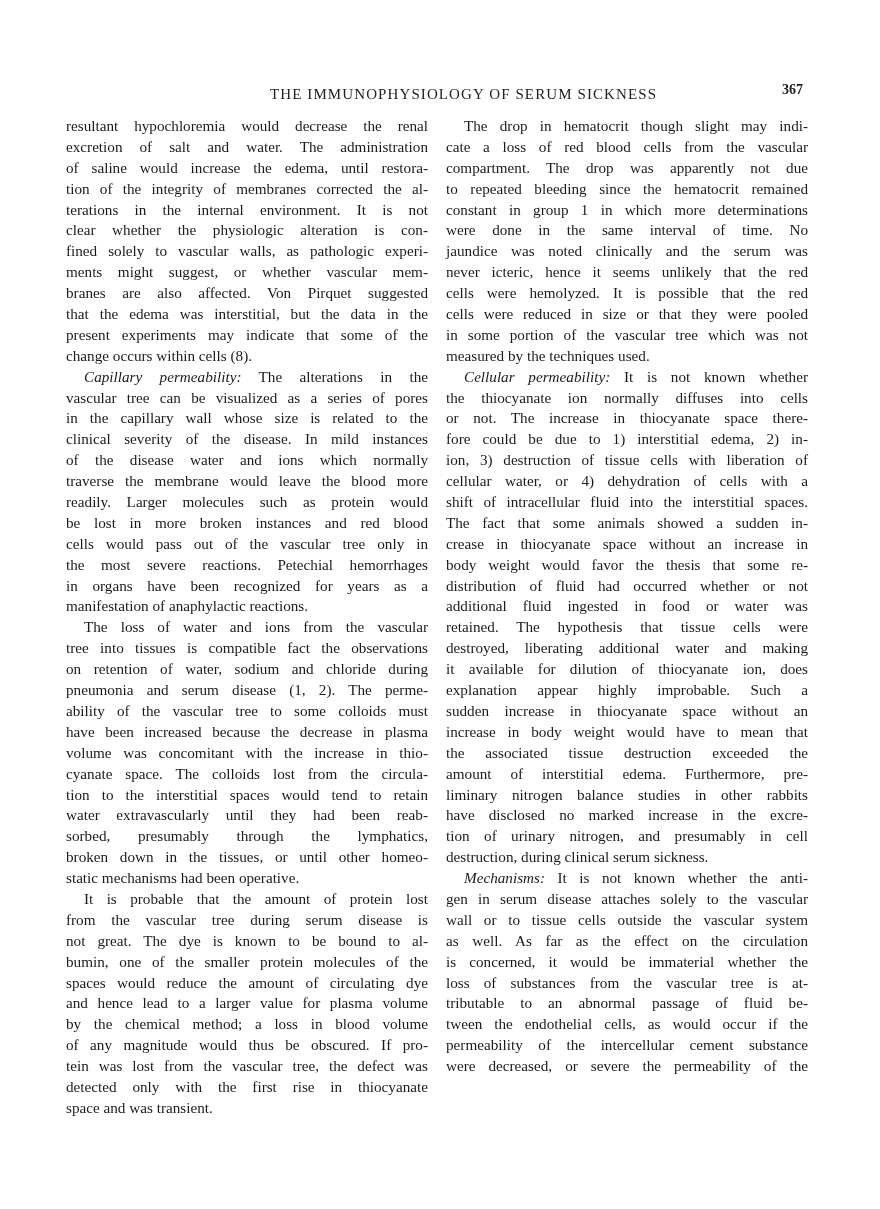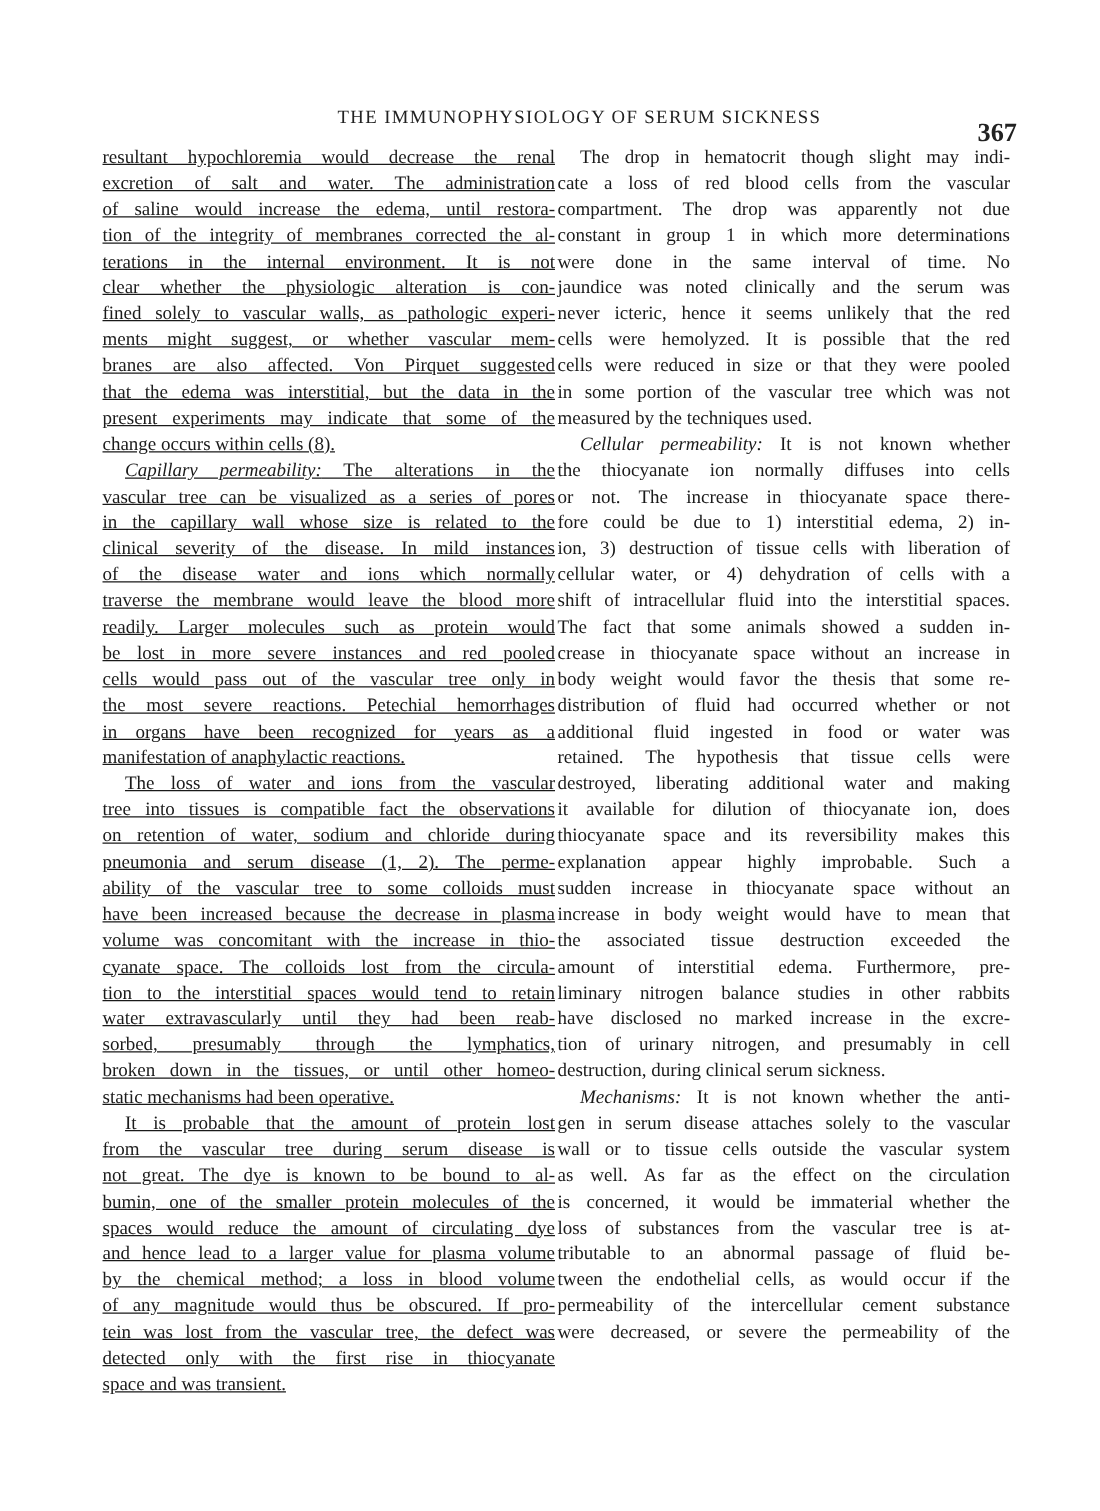--- a/index.html
+++ b/index.html
@@ -1,22 +1,22 @@
 <!DOCTYPE html>
 <html><head>
 <meta charset="utf-8">
 <style>
   html, body { margin: 0; padding: 0; background: #ffffff; }
   body { width: 880px; height: 1209px; position: relative; overflow: hidden; }
   .page { position: absolute; left: 0; top: 0; width: 880px; height: 1209px; background: #fff; color: #1a1a1a; font-family: "Liberation Serif", "DejaVu Serif", serif; }
   .running-head { position: absolute; top: 86px; left: 0; width: 880px; height: 20px; }
   .running-title { position: absolute; left: 270px; top: 0; font-size: 15px; letter-spacing: 1.1px; font-weight: normal; color: #222; }
-  .page-number { position: absolute; left: 782px; top: -4px; font-size: 21px; font-weight: bold; color: #222; margin-top: 12px; }
+  .page-number { position: absolute; left: 782px; top: -4px; font-size: 14px; font-weight: bold; color: #222; }
   .column { position: absolute; top: 116px; width: 362px; }
-  .col-left { left: 82px; text-decoration: underline; }
+  .col-left { left: 66px; }
   .col-right { left: 446px; }
   .line { display: block; height: 20.9px; line-height: 20.9px; font-size: 15.2px; text-align: justify; text-align-last: justify; white-space: nowrap; overflow: visible; }
   .line.last { text-align-last: left; }
   .line.indent { padding-left: 18px; }
   .line .ital { font-style: italic; }
 </style>
 </head>
 <body>
 
 <div class="page">
@@ -38,21 +38,21 @@
       <div class="line"><span>that the edema was interstitial, but the data in the</span></div>
       <div class="line"><span>present experiments may indicate that some of the</span></div>
       <div class="line last"><span>change occurs within cells (8).</span></div>
       <div class="line indent"><span class="ital">Capillary permeability:</span><span> The alterations in the</span></div>
       <div class="line"><span>vascular tree can be visualized as a series of pores</span></div>
       <div class="line"><span>in the capillary wall whose size is related to the</span></div>
       <div class="line"><span>clinical severity of the disease.  In mild instances</span></div>
       <div class="line"><span>of the disease water and ions which normally</span></div>
       <div class="line"><span>traverse the membrane would leave the blood more</span></div>
       <div class="line"><span>readily.  Larger molecules such as protein would</span></div>
-      <div class="line"><span>be lost in more severe instances and red pooled</span></div>
+      <div class="line"><span>be lost in more broken instances and red blood</span></div>
       <div class="line"><span>cells would pass out of the vascular tree only in</span></div>
       <div class="line"><span>the most severe reactions.  Petechial hemorrhages</span></div>
       <div class="line"><span>in organs have been recognized for years as a</span></div>
       <div class="line last"><span>manifestation of anaphylactic reactions.</span></div>
       <div class="line indent"><span>The loss of water and ions from the vascular</span></div>
       <div class="line"><span>tree into tissues is compatible fact the observations</span></div>
       <div class="line"><span>on retention of water, sodium and chloride during</span></div>
       <div class="line"><span>pneumonia and serum disease (1, 2).  The perme-</span></div>
       <div class="line"><span>ability of the vascular tree to some colloids must</span></div>
       <div class="line"><span>have been increased because the decrease in plasma</span></div>
@@ -72,20 +72,21 @@
       <div class="line"><span>by the chemical method; a loss in blood volume</span></div>
       <div class="line"><span>of any magnitude would thus be obscured.  If pro-</span></div>
       <div class="line"><span>tein was lost from the vascular tree, the defect was</span></div>
       <div class="line"><span>detected only with the first rise in thiocyanate</span></div>
       <div class="line last"><span>space and was transient.</span></div>
     </div>
   <div class="column col-right" id="col-right">
       <div class="line indent"><span>The drop in hematocrit though slight may indi-</span></div>
       <div class="line"><span>cate a loss of red blood cells from the vascular</span></div>
       <div class="line"><span>compartment.  The drop was apparently not due</span></div>
+      <div class="line"><span>to repeated bleeding since the hematocrit remained</span></div>
       <div class="line"><span>constant in group 1 in which more determinations</span></div>
       <div class="line"><span>were done in the same interval of time.  No</span></div>
       <div class="line"><span>jaundice was noted clinically and the serum was</span></div>
       <div class="line"><span>never icteric, hence it seems unlikely that the red</span></div>
       <div class="line"><span>cells were hemolyzed.  It is possible that the red</span></div>
       <div class="line"><span>cells were reduced in size or that they were pooled</span></div>
       <div class="line"><span>in some portion of the vascular tree which was not</span></div>
       <div class="line last"><span>measured by the techniques used.</span></div>
       <div class="line indent"><span class="ital">Cellular permeability:</span><span> It is not known whether</span></div>
       <div class="line"><span>the thiocyanate ion normally diffuses into cells</span></div>
@@ -95,21 +96,20 @@
       <div class="line"><span>cellular water, or 4) dehydration of cells with a</span></div>
       <div class="line"><span>shift of intracellular fluid into the interstitial spaces.</span></div>
       <div class="line"><span>The fact that some animals showed a sudden in-</span></div>
       <div class="line"><span>crease in thiocyanate space without an increase in</span></div>
       <div class="line"><span>body weight would favor the thesis that some re-</span></div>
       <div class="line"><span>distribution of fluid had occurred whether or not</span></div>
       <div class="line"><span>additional fluid ingested in food or water was</span></div>
       <div class="line"><span>retained.  The hypothesis that tissue cells were</span></div>
       <div class="line"><span>destroyed, liberating additional water and making</span></div>
       <div class="line"><span>it available for dilution of thiocyanate ion, does</span></div>
-      <div class="line"><span>thiocyanate space and its reversibility makes this</span></div>
       <div class="line"><span>explanation appear highly improbable.  Such a</span></div>
       <div class="line"><span>sudden increase in thiocyanate space without an</span></div>
       <div class="line"><span>increase in body weight would have to mean that</span></div>
       <div class="line"><span>the associated tissue destruction exceeded the</span></div>
       <div class="line"><span>amount of interstitial edema.  Furthermore, pre-</span></div>
       <div class="line"><span>liminary nitrogen balance studies in other rabbits</span></div>
       <div class="line"><span>have disclosed no marked increase in the excre-</span></div>
       <div class="line"><span>tion of urinary nitrogen, and presumably in cell</span></div>
       <div class="line last"><span>destruction, during clinical serum sickness.</span></div>
       <div class="line indent"><span class="ital">Mechanisms:</span><span> It is not known whether the anti-</span></div>

